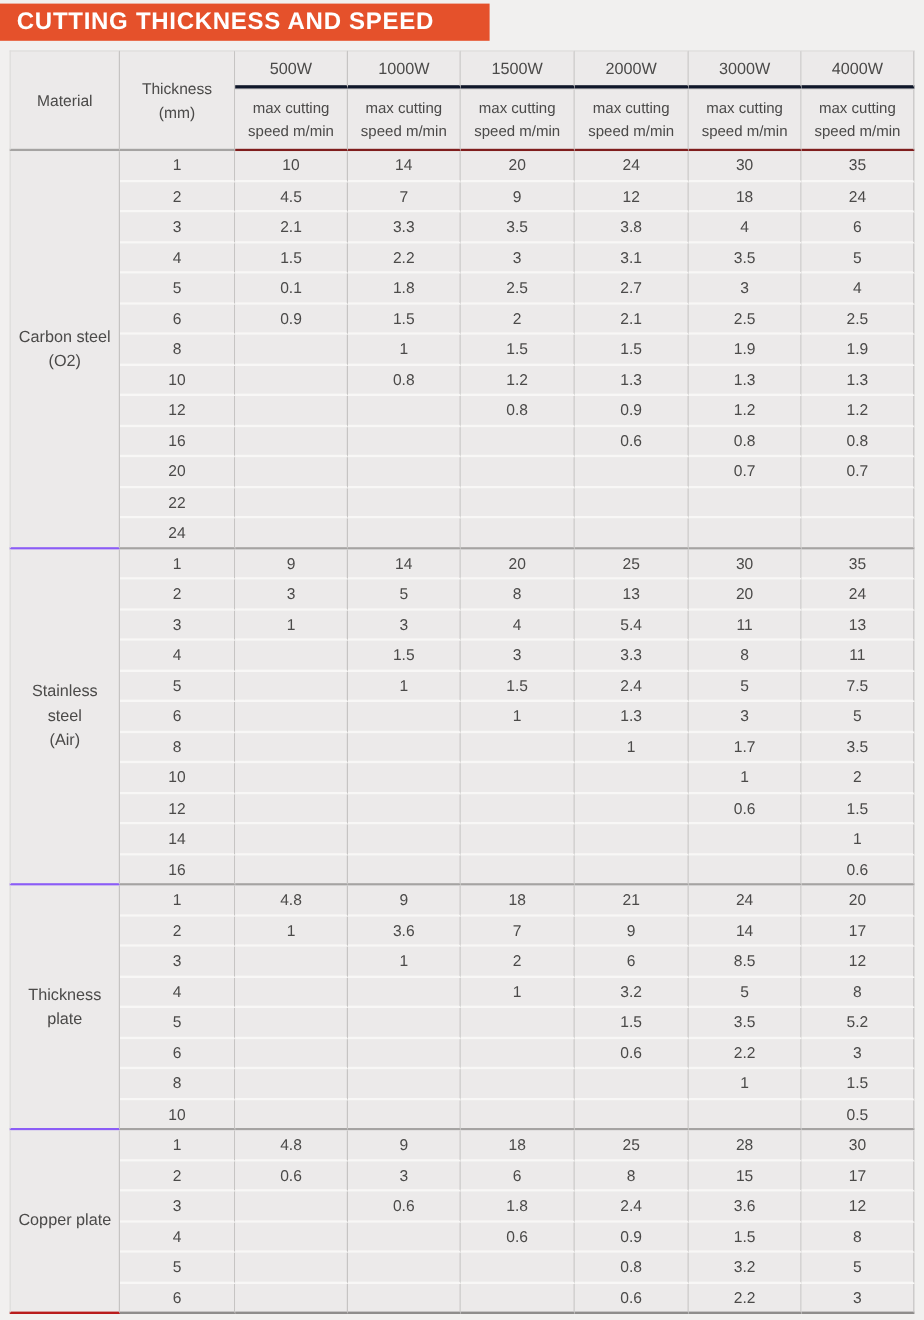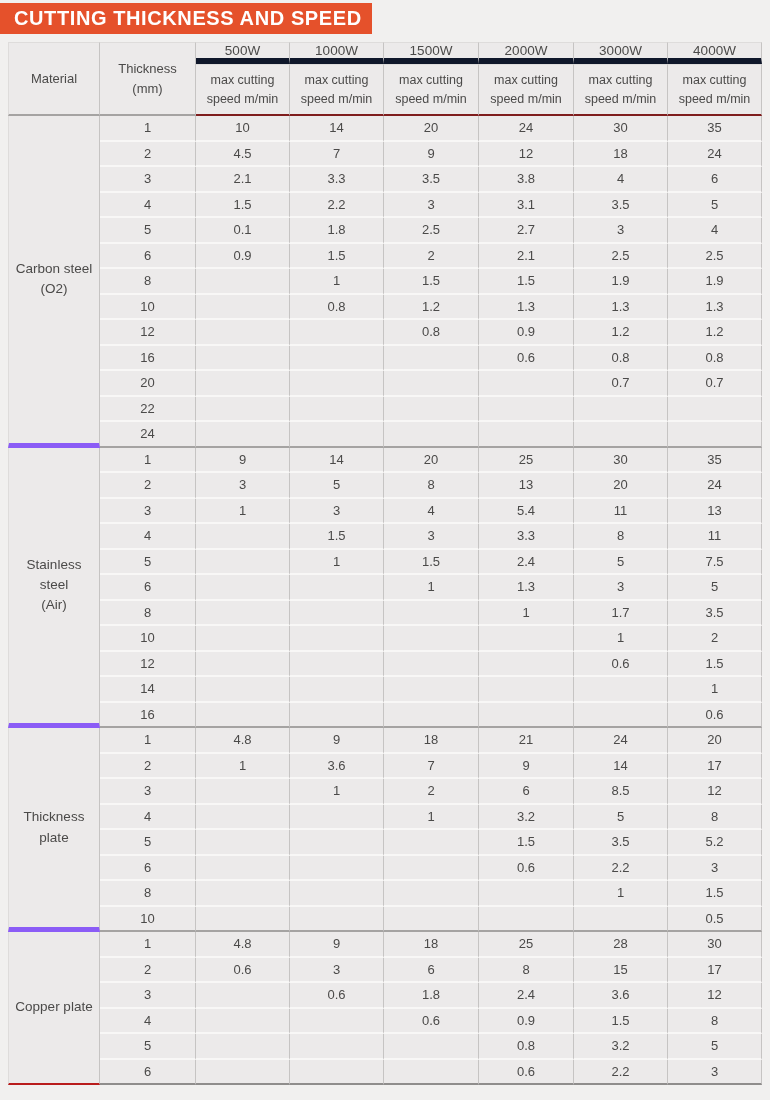--- a/index.html
+++ b/index.html
@@ -2,41 +2,41 @@
 <html><head>
 <meta charset="utf-8">
 <style>
   html,body{margin:0;padding:0}
   body{
     width:770px;height:1100px;position:relative;overflow:hidden;
     background:#F1F0EF;
     font-family:"Liberation Sans", sans-serif;
   }
   .banner{
-    position:absolute;left:0;top:3px;width:372px;height:31px;
+    position:absolute;left:0;top:3px;width:408px;height:31px;
     background:#E5512B;display:flex;align-items:center;
     padding-left:14px;box-sizing:border-box;
   }
   .banner span{
     color:#FFFFFF;font-weight:bold;font-size:20px;letter-spacing:.6px;
     white-space:nowrap;
   }
   .tbl-wrap{position:absolute;left:8px;top:42px}
   table{border-collapse:separate;border-spacing:0;table-layout:fixed;width:754px}
   th,td{
     box-sizing:border-box;text-align:center;vertical-align:middle;
     color:#4B4A49;background:#ECEAEA;font-weight:normal;padding:0;
   }
   th{border-top:1px solid #DEDCDB}
   .mat-h{font-size:13px;border-left:1px solid #DEDCDB;border-right:1px solid #C6C4C3;border-bottom:2px solid #A5A3A2;padding:0 2px}
   .thk-h{font-size:13px;line-height:1.5;border-right:1px solid #C6C4C3;border-bottom:2px solid #A5A3A2;padding:1px 14px}
-  .power-h{height:22px;font-size:13.5px;border-right:1px solid #C6C4C3;border-bottom:6px solid #0f172a}
+  .power-h{height:32px;font-size:13.5px;border-right:1px solid #C6C4C3;border-bottom:3px solid #0f172a}
   .sub-h{height:52px;font-size:12.5px;line-height:1.5;border-right:1px solid #C6C4C3;border-bottom:2px solid #7f1d1d;padding:0 6px}
   td{height:25.5px;font-size:13px;border-right:1px solid #C6C4C3;border-bottom:2px solid #F8F7F6}
-  td.material-cell{font-size:13.5px;line-height:1.5;border-left:1px solid #DEDCDB;border-bottom:5px solid #8b5cf6;padding:0 4px}
+  td.material-cell{font-size:13.5px;line-height:1.5;border-left:1px solid #DEDCDB;border-bottom:2px solid #8b5cf6;padding:0 4px}
   tr.group-end td{border-bottom:2px solid #A5A3A2}
   tr.table-end td{border-bottom:2px solid #8F8D8C}
   td.material-cell.mat-final{border-bottom:2px solid #b91c1c}
 </style>
 </head>
 <body>
 
 <div class="banner">
   <span>CUTTING THICKNESS AND SPEED</span>
 </div>

